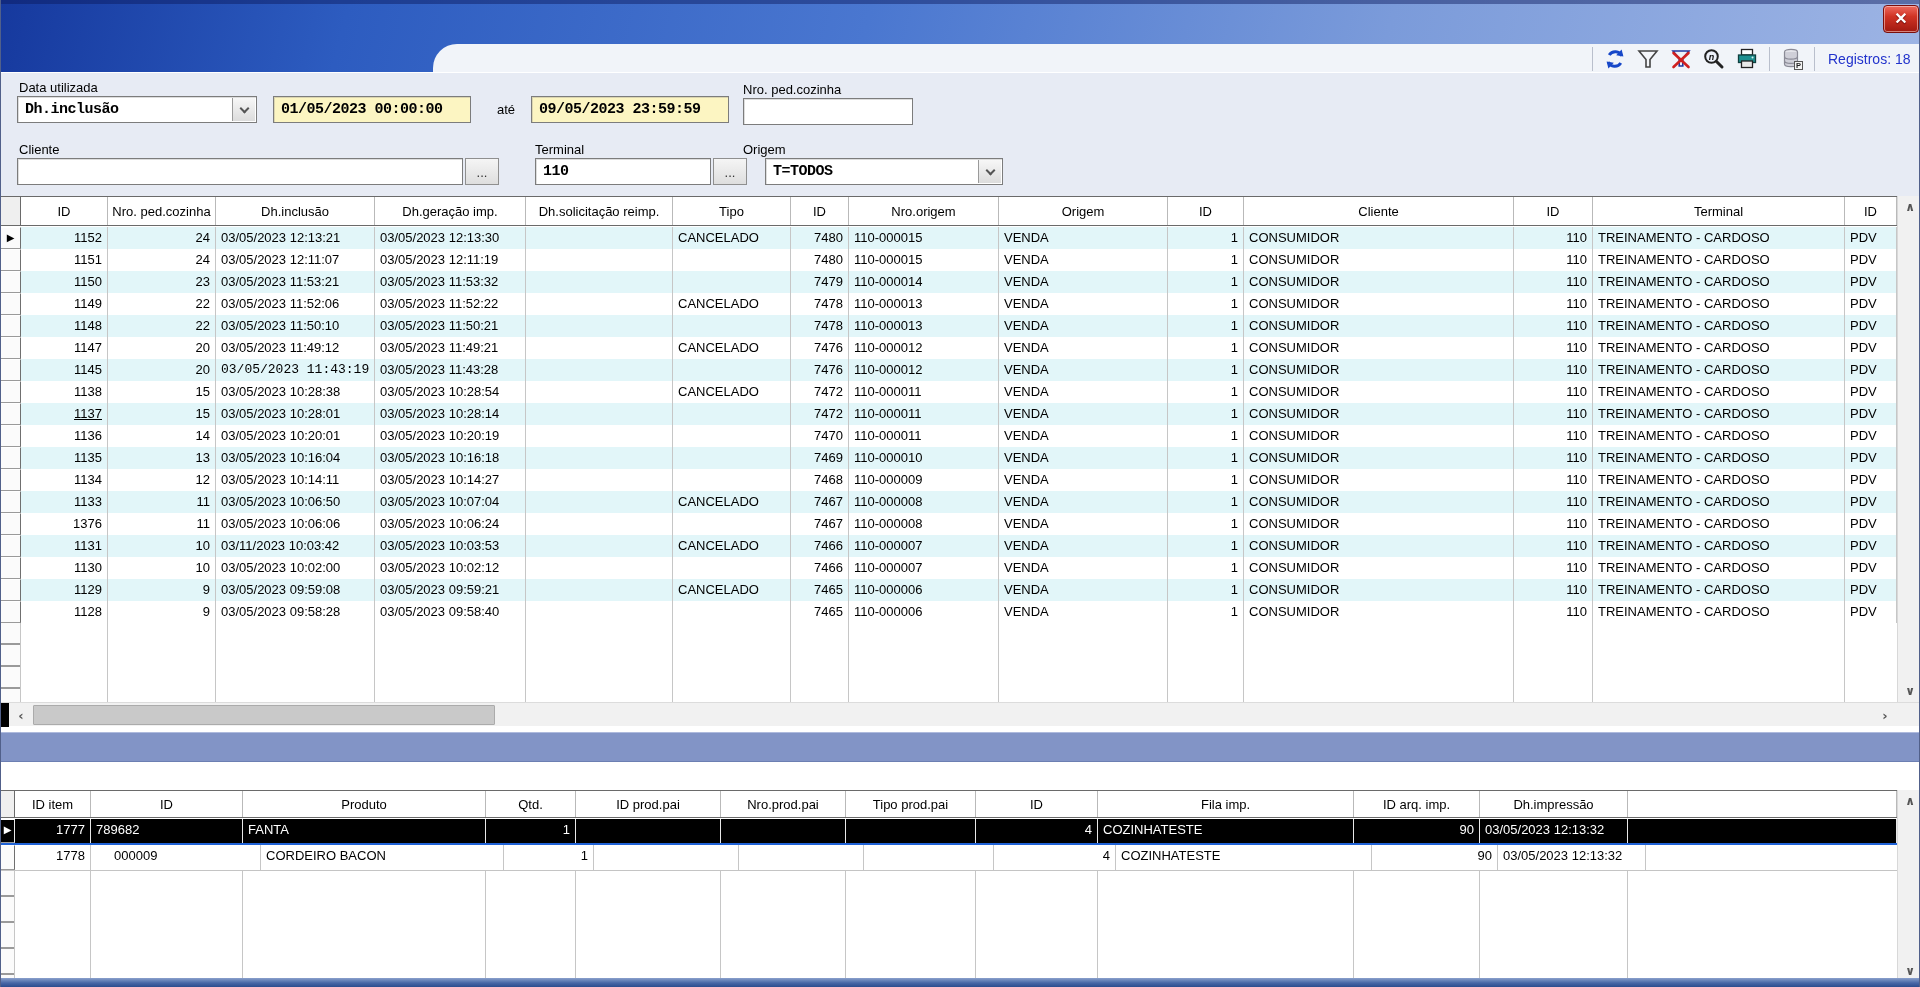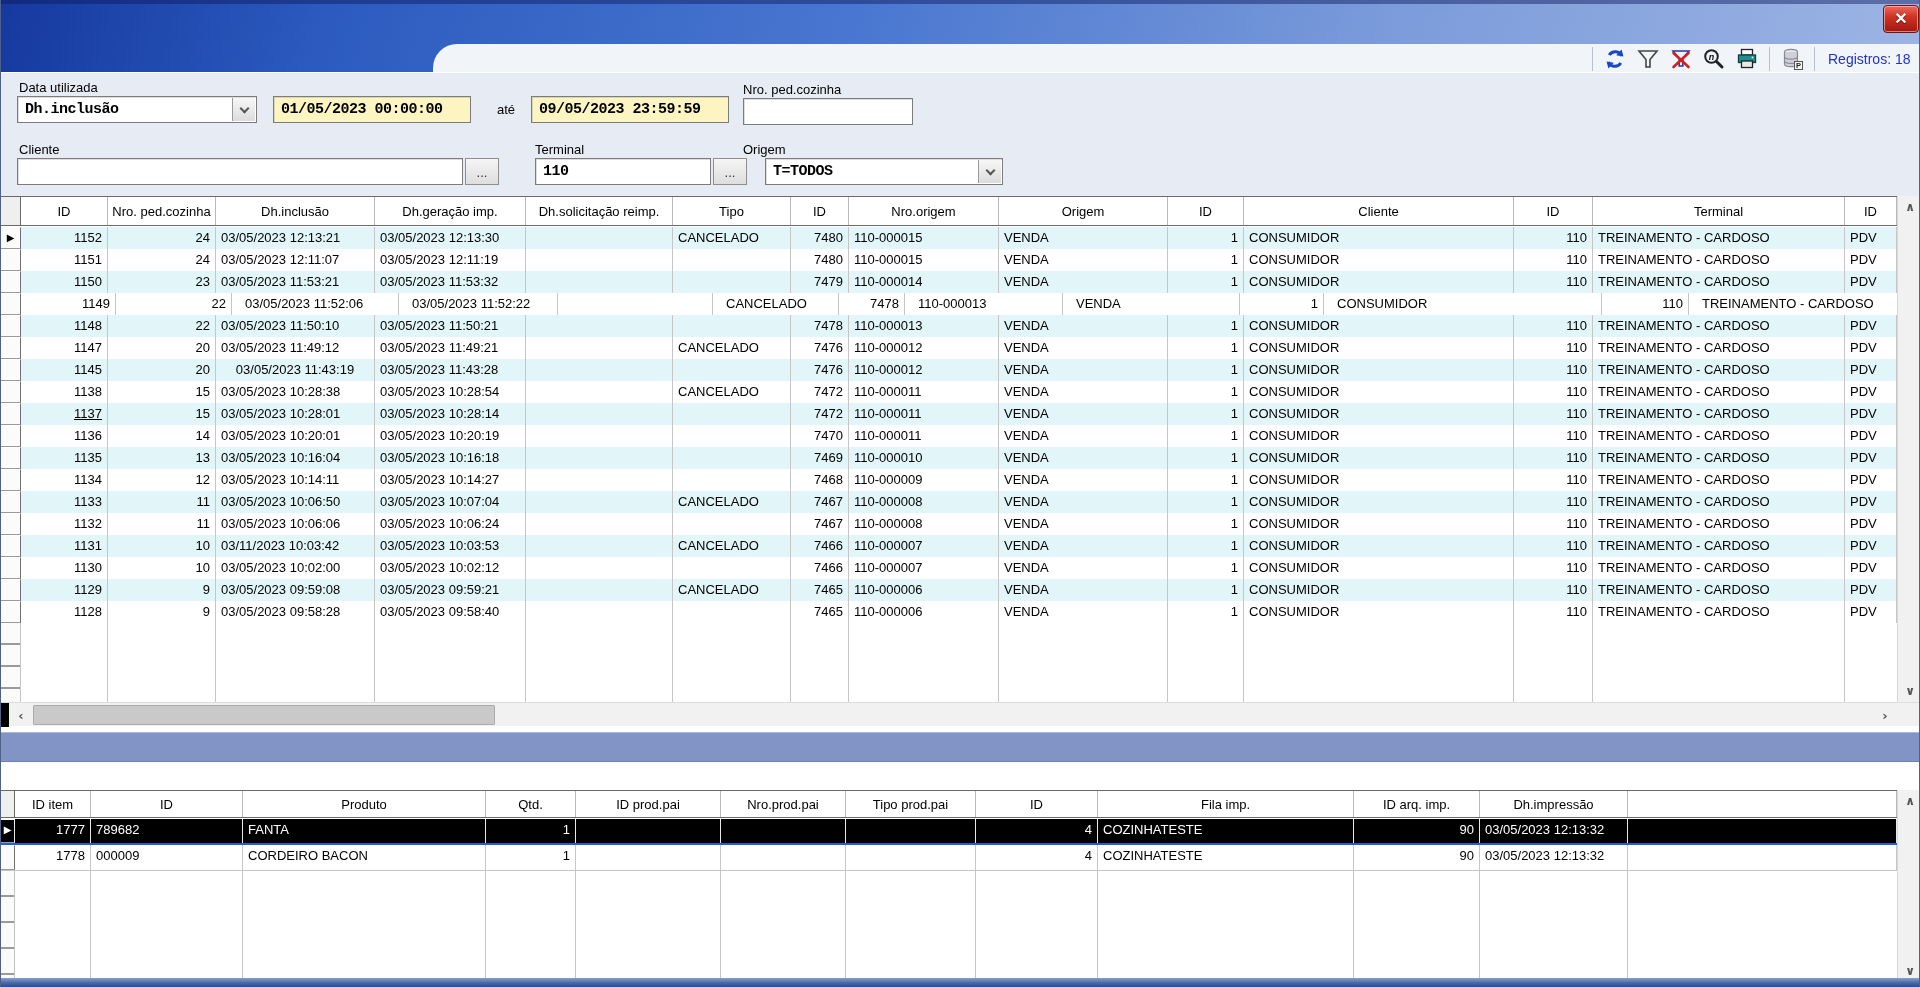--- a/index.html
+++ b/index.html
@@ -289,21 +289,21 @@
           <div class="cell" style="width: 118px; text-align: left;"></div>
           <div class="cell" style="width: 58px; text-align: right;">7479</div>
           <div class="cell" style="width: 150px; text-align: left;">110-000014</div>
           <div class="cell" style="width: 169px; text-align: left;">VENDA</div>
           <div class="cell" style="width: 76px; text-align: right;">1</div>
           <div class="cell" style="width: 270px; text-align: left;">CONSUMIDOR</div>
           <div class="cell" style="width: 79px; text-align: right;">110</div>
           <div class="cell" style="width: 252px; text-align: left;">TREINAMENTO - CARDOSO</div>
           <div class="cell" style="width: 52px; text-align: left;">PDV</div>
         </div>
-        <div class="grow" style="height: 22px; gap: 8px;">
+        <div class="grow" style="height: 22px;">
           <div class="cell ind" style="width: 20px; text-align: center;"></div>
           <div class="cell" style="width: 87px; text-align: right;">1149</div>
           <div class="cell" style="width: 108px; text-align: right;">22</div>
           <div class="cell" style="width: 159px; text-align: left;">03/05/2023 11:52:06</div>
           <div class="cell" style="width: 151px; text-align: left;">03/05/2023 11:52:22</div>
           <div class="cell" style="width: 147px; text-align: left;"></div>
           <div class="cell" style="width: 118px; text-align: left;">CANCELADO</div>
           <div class="cell" style="width: 58px; text-align: right;">7478</div>
           <div class="cell" style="width: 150px; text-align: left;">110-000013</div>
           <div class="cell" style="width: 169px; text-align: left;">VENDA</div>
@@ -344,21 +344,21 @@
           <div class="cell" style="width: 76px; text-align: right;">1</div>
           <div class="cell" style="width: 270px; text-align: left;">CONSUMIDOR</div>
           <div class="cell" style="width: 79px; text-align: right;">110</div>
           <div class="cell" style="width: 252px; text-align: left;">TREINAMENTO - CARDOSO</div>
           <div class="cell" style="width: 52px; text-align: left;">PDV</div>
         </div>
         <div class="grow alt" style="height: 22px;">
           <div class="cell ind" style="width: 20px; text-align: center;"></div>
           <div class="cell" style="width: 87px; text-align: right;">1145</div>
           <div class="cell" style="width: 108px; text-align: right;">20</div>
-          <div class="cell" style="width: 159px; text-align: center;">03/05/2023 11:43:19</div>
+          <div class="cell" style="width: 159px; text-align: center; font-family: Liberation Mono, monospace;">03/05/2023 11:43:19</div>
           <div class="cell" style="width: 151px; text-align: left;">03/05/2023 11:43:28</div>
           <div class="cell" style="width: 147px; text-align: left;"></div>
           <div class="cell" style="width: 118px; text-align: left;"></div>
           <div class="cell" style="width: 58px; text-align: right;">7476</div>
           <div class="cell" style="width: 150px; text-align: left;">110-000012</div>
           <div class="cell" style="width: 169px; text-align: left;">VENDA</div>
           <div class="cell" style="width: 76px; text-align: right;">1</div>
           <div class="cell" style="width: 270px; text-align: left;">CONSUMIDOR</div>
           <div class="cell" style="width: 79px; text-align: right;">110</div>
           <div class="cell" style="width: 252px; text-align: left;">TREINAMENTO - CARDOSO</div>
@@ -461,21 +461,21 @@
           <div class="cell" style="width: 150px; text-align: left;">110-000008</div>
           <div class="cell" style="width: 169px; text-align: left;">VENDA</div>
           <div class="cell" style="width: 76px; text-align: right;">1</div>
           <div class="cell" style="width: 270px; text-align: left;">CONSUMIDOR</div>
           <div class="cell" style="width: 79px; text-align: right;">110</div>
           <div class="cell" style="width: 252px; text-align: left;">TREINAMENTO - CARDOSO</div>
           <div class="cell" style="width: 52px; text-align: left;">PDV</div>
         </div>
         <div class="grow" style="height: 22px;">
           <div class="cell ind" style="width: 20px; text-align: center;"></div>
-          <div class="cell" style="width: 87px; text-align: right;">1132</div>
+          <div class="cell" style="width: 87px; text-align: right;">1376</div>
           <div class="cell" style="width: 108px; text-align: right;">11</div>
           <div class="cell" style="width: 159px; text-align: left;">03/05/2023 10:06:06</div>
           <div class="cell" style="width: 151px; text-align: left;">03/05/2023 10:06:24</div>
           <div class="cell" style="width: 147px; text-align: left;"></div>
           <div class="cell" style="width: 118px; text-align: left;"></div>
           <div class="cell" style="width: 58px; text-align: right;">7467</div>
           <div class="cell" style="width: 150px; text-align: left;">110-000008</div>
           <div class="cell" style="width: 169px; text-align: left;">VENDA</div>
           <div class="cell" style="width: 76px; text-align: right;">1</div>
           <div class="cell" style="width: 270px; text-align: left;">CONSUMIDOR</div>
@@ -611,21 +611,21 @@
           <div class="cell" style="width: 130px; text-align: left;"></div>
           <div class="cell" style="width: 122px; text-align: right;">4</div>
           <div class="cell" style="width: 256px; text-align: left;">COZINHATESTE</div>
           <div class="cell" style="width: 126px; text-align: right;">90</div>
           <div class="cell" style="width: 148px; text-align: left;">03/05/2023 12:13:32</div>
           <div class="cell" style="width: 269px; text-align: left;"></div>
         </div>
         <div class="grow" style="height: 26px;">
           <div class="cell ind" style="width: 14px; text-align: center;"></div>
           <div class="cell" style="width: 76px; text-align: right;">1778</div>
-          <div class="cell" style="width: 152px; text-align: left;">000009</div>
+          <div class="cell" style="width: 152px; text-align: left; margin-left: 18px;">000009</div>
           <div class="cell" style="width: 243px; text-align: left;">CORDEIRO BACON</div>
           <div class="cell" style="width: 90px; text-align: right;">1</div>
           <div class="cell" style="width: 145px; text-align: right;"></div>
           <div class="cell" style="width: 125px; text-align: left;"></div>
           <div class="cell" style="width: 130px; text-align: left;"></div>
           <div class="cell" style="width: 122px; text-align: right;">4</div>
           <div class="cell" style="width: 256px; text-align: left;">COZINHATESTE</div>
           <div class="cell" style="width: 126px; text-align: right;">90</div>
           <div class="cell" style="width: 148px; text-align: left;">03/05/2023 12:13:32</div>
           <div class="cell" style="width: 269px; text-align: left;"></div>

